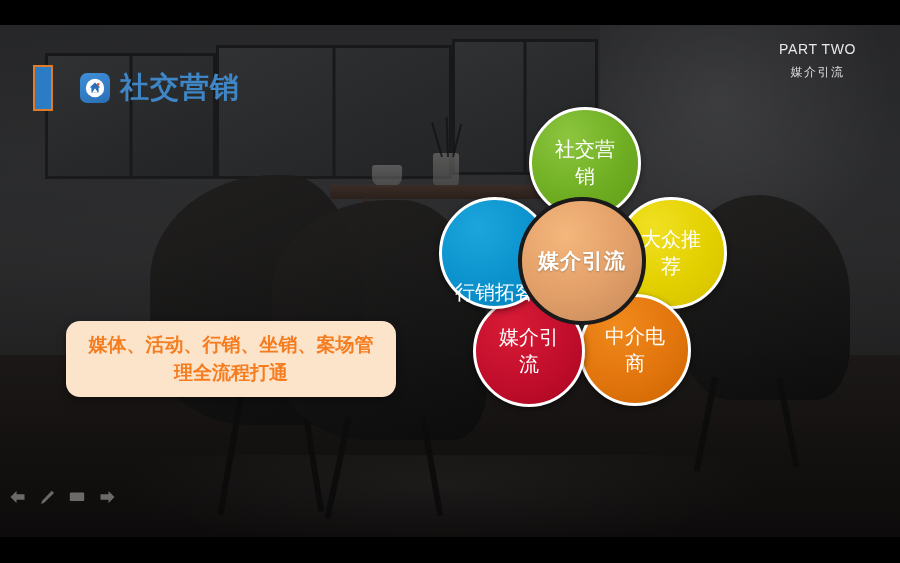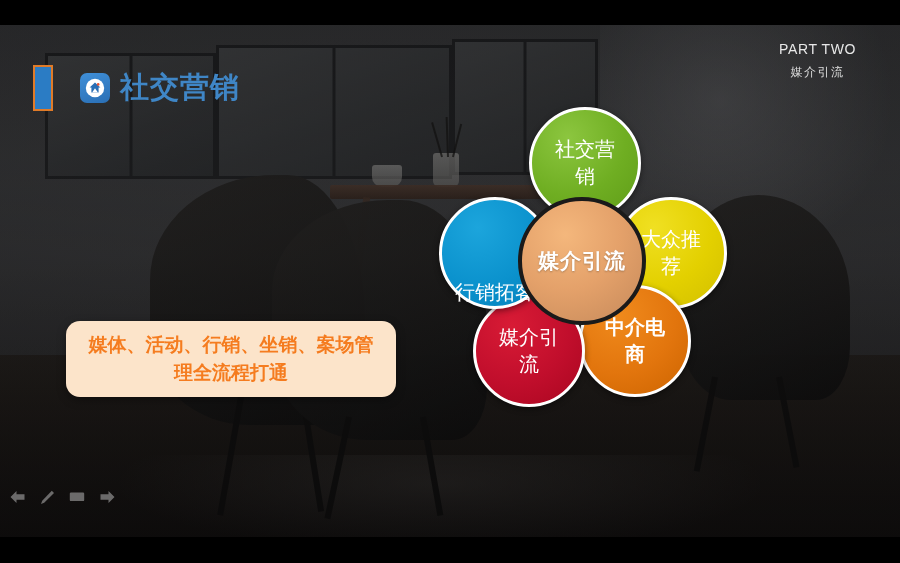--- a/index.html
+++ b/index.html
@@ -229,22 +229,22 @@
     font-size: 20px;
     line-height: 1.35;
     box-shadow: 0 2px 6px rgba(0,0,0,0.45);
   }
   .petal span { display: block; padding: 0 14px; }
 
   .petal.p-green  { width: 112px; height: 112px; left: 92px;  top: 2px;
                     background: radial-gradient(circle at 34% 26%, #8cc63f 0%, #6fae22 55%, #5f9c18 100%); }
   .petal.p-yellow { width: 112px; height: 112px; left: 178px; top: 92px;
                     background: radial-gradient(circle at 34% 26%, #f0e022 0%, #e3d000 55%, #d2bf00 100%); }
-  .petal.p-orange { width: 112px; height: 112px; left: 142px; top: 180px;
-                    background: radial-gradient(circle at 34% 26%, #f08a1c 0%, #e2750d 55%, #cc6400 100%); font-weight: bold; }
+  .petal.p-orange { width: 112px; height: 112px; left: 142px; top: 189px;
+                    background: radial-gradient(circle at 34% 26%, #f08a1c 0%, #e2750d 55%, #cc6400 100%); }
   .petal.p-red    { width: 112px; height: 112px; left: 36px;  top: 190px;
                     background: radial-gradient(circle at 34% 26%, #d81b35 0%, #c10e2c 55%, #a90620 100%); }
   .petal.p-blue   { width: 112px; height: 112px; left: 2px;   top: 92px;
                     background: radial-gradient(circle at 34% 26%, #1ca5dc 0%, #0b92cd 55%, #0380bb 100%); align-items: flex-end; }
   .petal.p-blue span { padding: 0 6px; }
 
   .hub {
     position: absolute;
     left: 81px;
     top: 92px;

